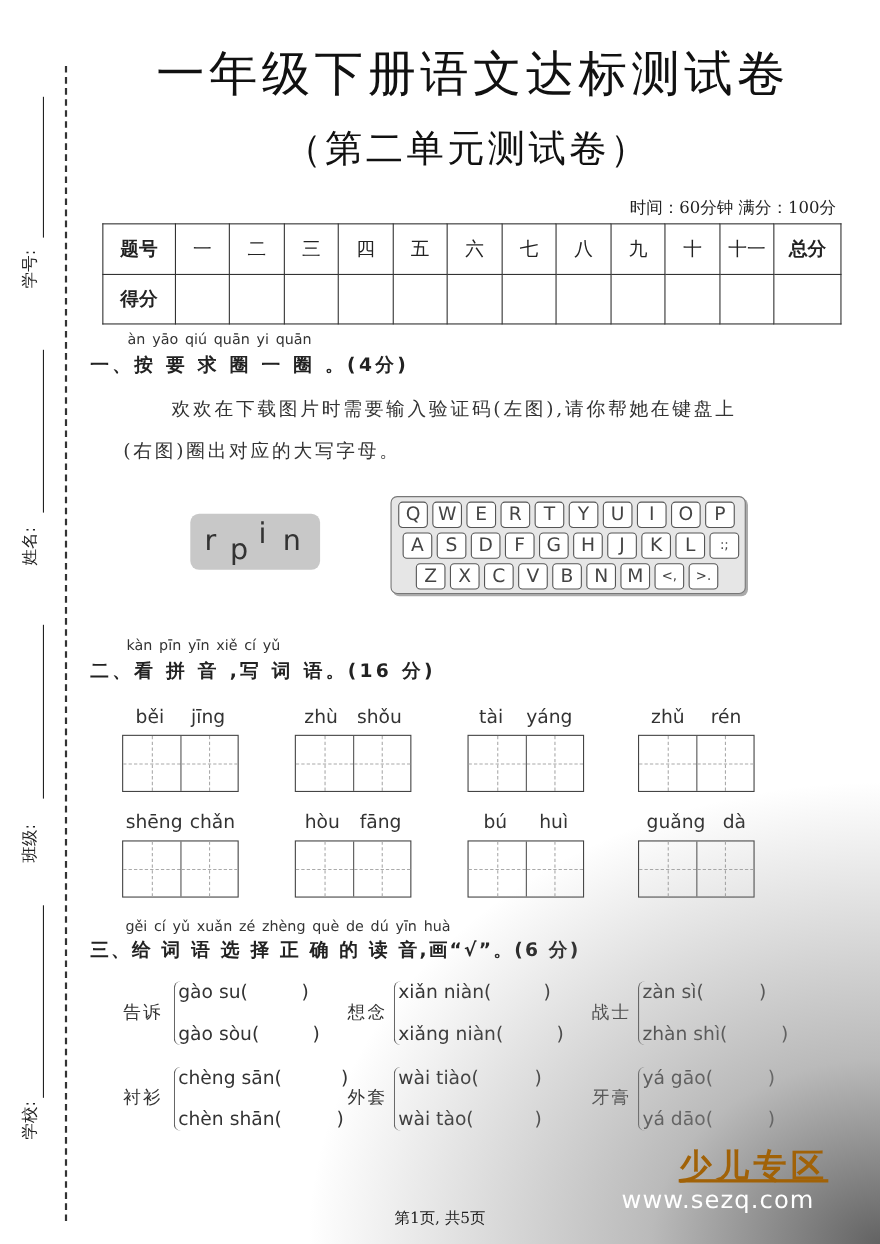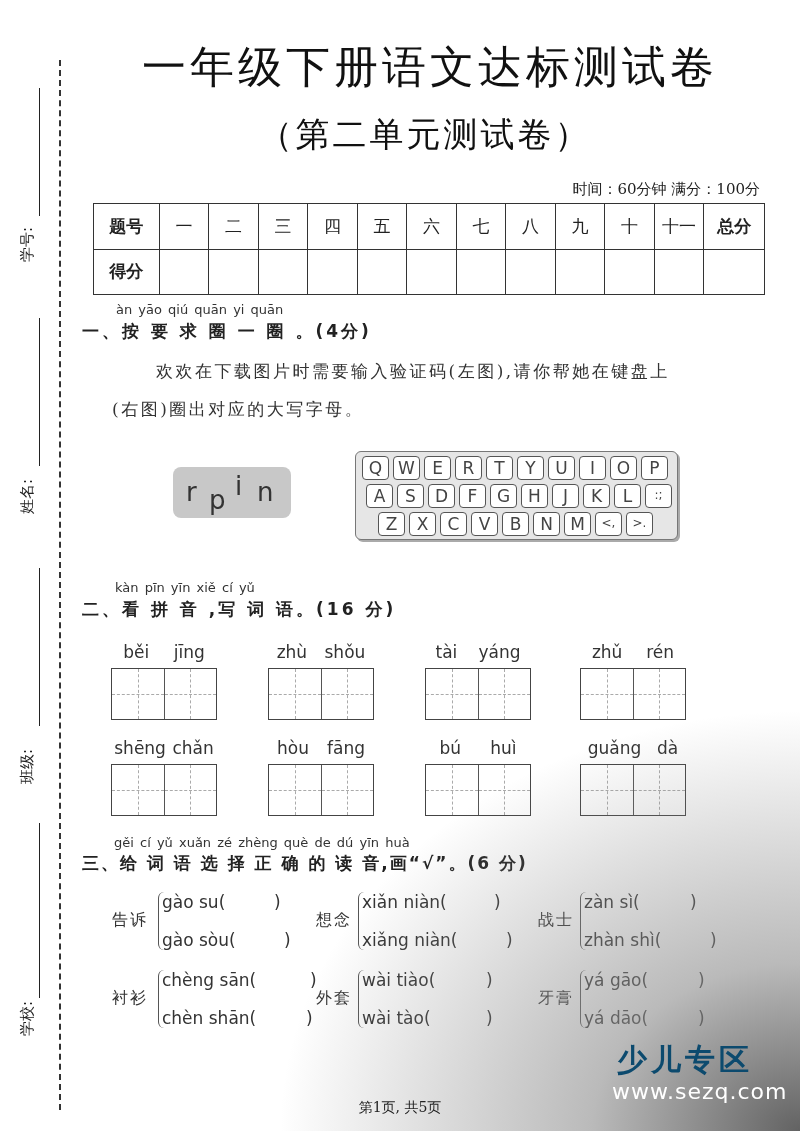--- a/index.html
+++ b/index.html
@@ -121,24 +121,24 @@
   }
   .choice .opt .paren { position: absolute; }
 
   .footer {
     position: absolute; left: 0; right: 0; top: 1099px; text-align: center;
     padding-left: 0; font-size: 14px; color: #222;
   }
   .wm-cn {
     position: absolute; left: 617px; top: 1040px;
     font-family: "DejaVu Sans", sans-serif; font-weight: bold; font-size: 30px;
-    color: #0c4a6e; letter-spacing: 4px;
+    color: #a16207; letter-spacing: 4px; text-decoration: underline;
   }
   .wm-url {
-    position: absolute; left: 612px; top: 1079px;
+    position: absolute; left: 565px; top: 1079px;
     font-family: "DejaVu Sans", sans-serif; font-size: 22px; color: #fff; letter-spacing: 1px;
   }
 </style>
 </head>
 <body>
 
 <div class="binding-line"></div>
 
 <div class="side-rule" style="top:88px;height:128px;"></div>
 <div class="side-label" style="top:262px;">学号:</div>

